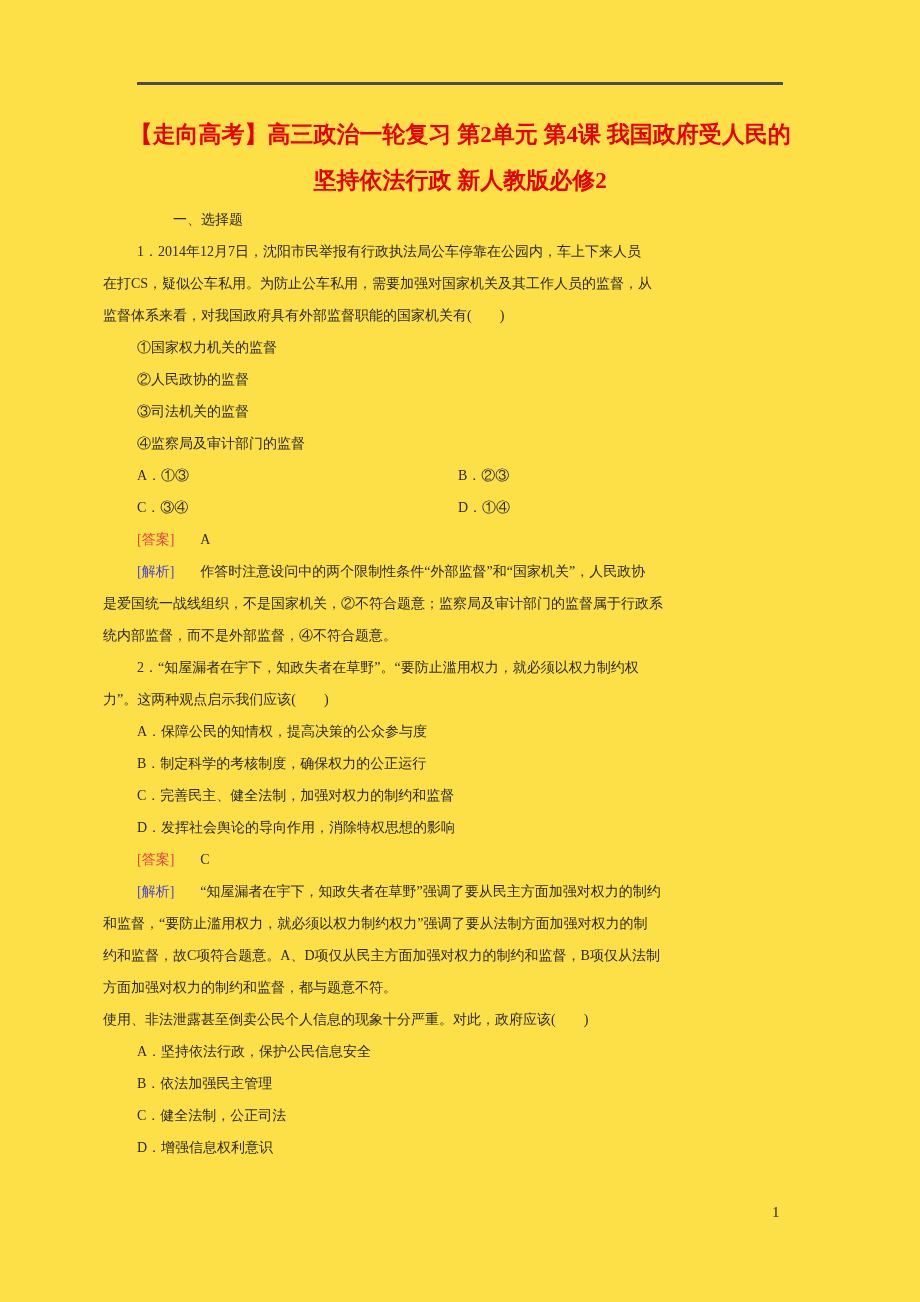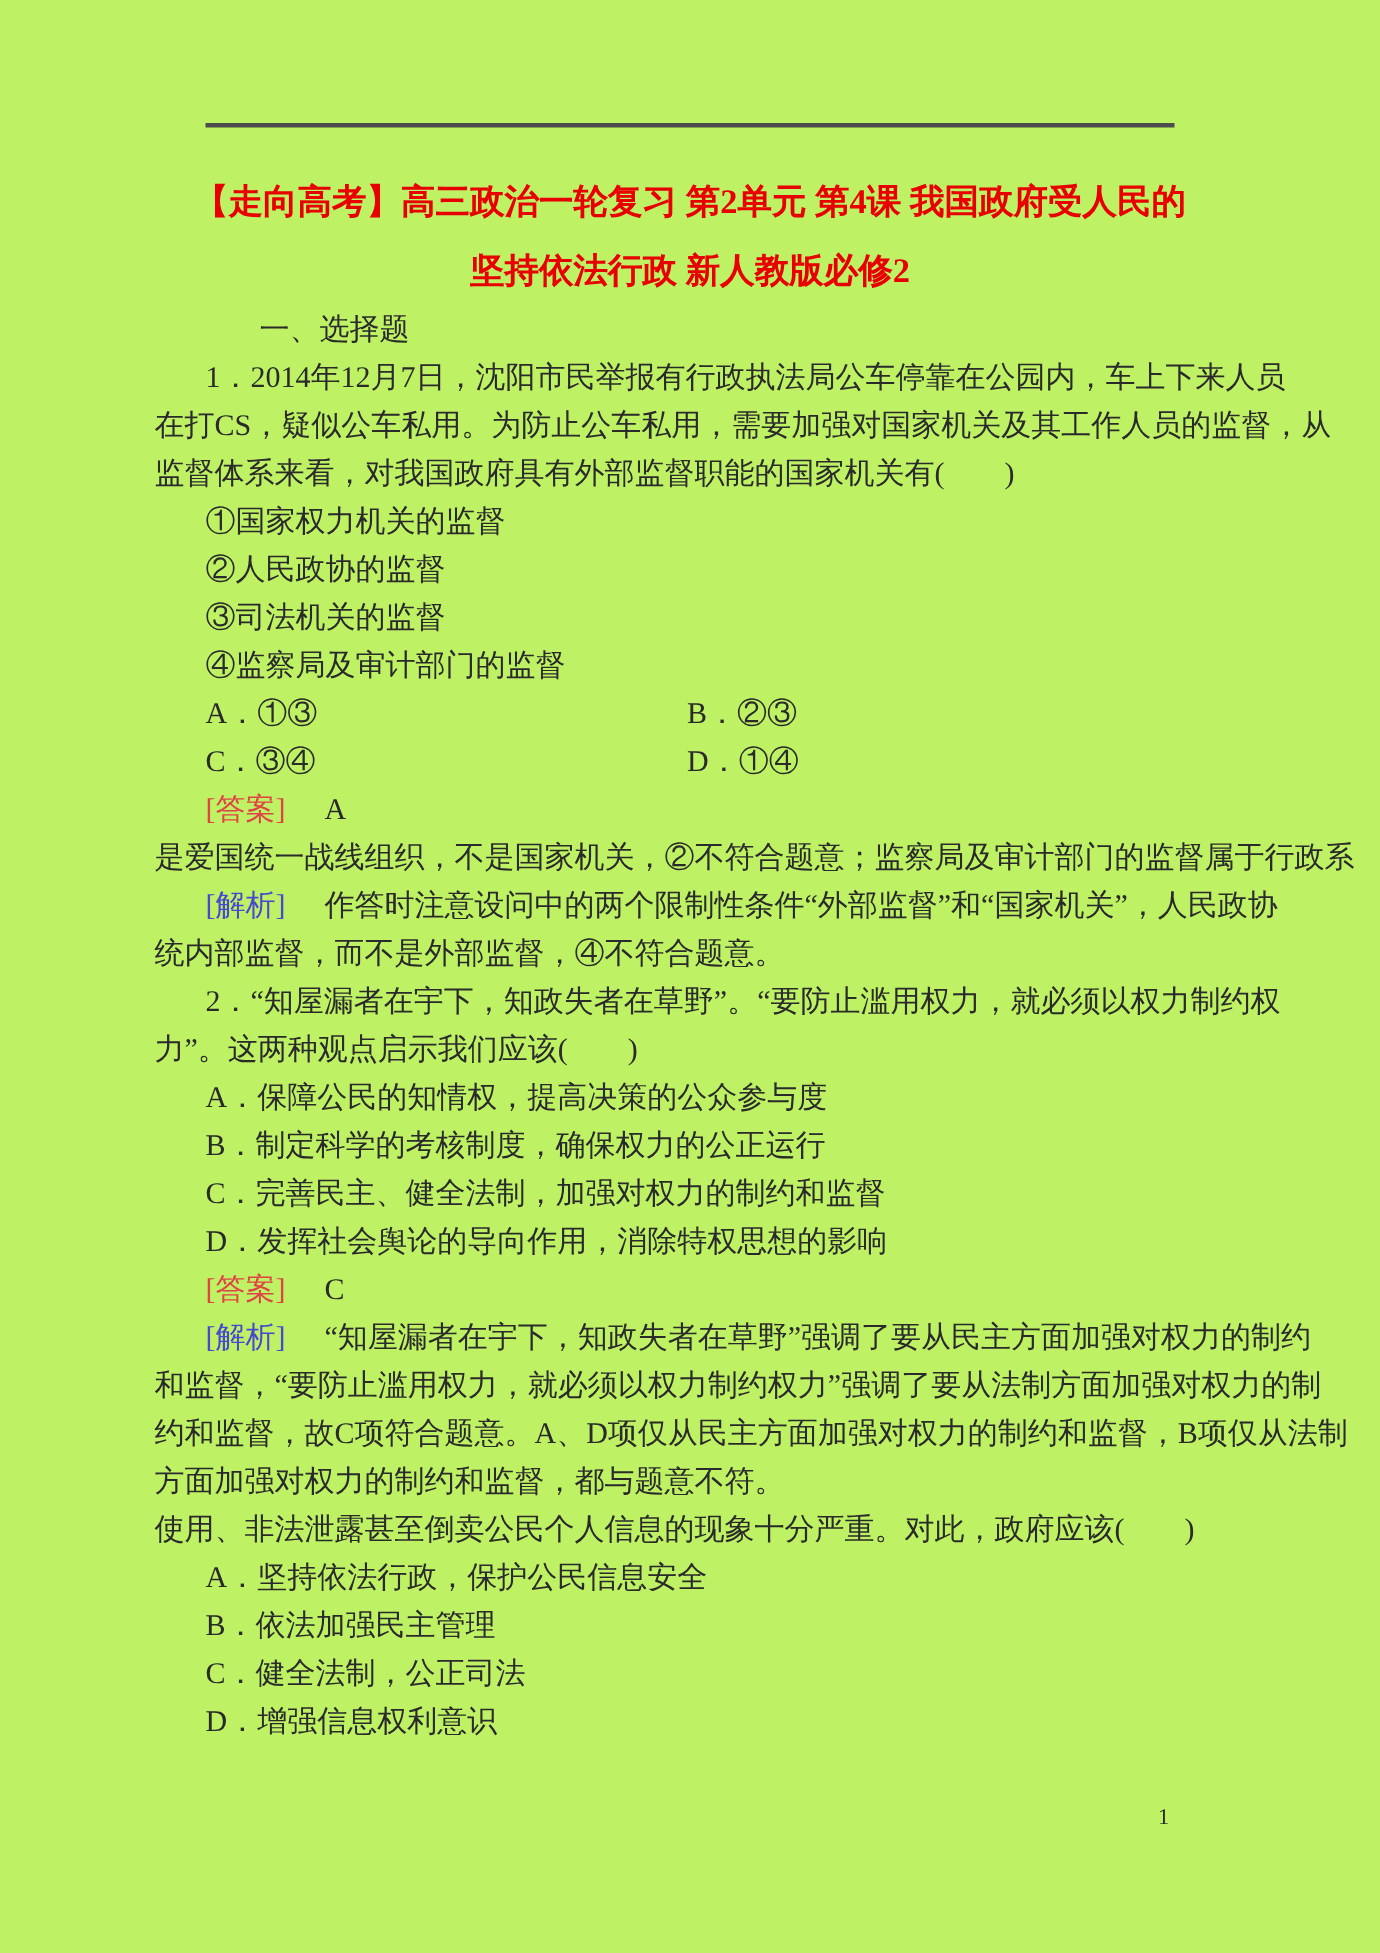--- a/index.html
+++ b/index.html
@@ -6,42 +6,42 @@
     --title-red:#e80000;
     --answer-red:#e04545;
     --analysis-blue:#4848d0;
     --text:#2a2a2a;
     --rule:#4d4d4d;
   }
   html,body{margin:0;padding:0;background:#ffffff;}
   .page{
     position:relative;
     width:920px;height:1302px;
-    background:#bef264;
+    background:#fde047;
     font-family:"Liberation Serif","DejaVu Serif",serif;
     color:var(--text);
     overflow:hidden;
   }
   .top-rule{
     position:absolute;left:137px;top:82px;width:646px;height:3px;
     background:var(--rule);
   }
   .content{
     position:absolute;left:103px;top:112px;width:714px;
   }
   .title-line{
     text-align:center;
     color:var(--title-red);
     font-weight:bold;
     font-size:23px;
     line-height:46px;
     white-space:nowrap;
   }
   .line{
-    font-size:20px;
+    font-size:14px;
     line-height:32px;
     white-space:nowrap;
   }
   .heading{padding-left:70px;}
   .ind1{padding-left:34px;}
   .cell-left{display:inline-block;width:321px;}
   .ans-label{color:var(--answer-red);}
   .ana-label{color:var(--analysis-blue);}
   .after-label{margin-left:26px;}
   .page-number{
@@ -70,24 +70,24 @@
     <div class="line ind1">④监察局及审计部门的监督</div>
     <div class="line ind1">
       <span class="cell-left">A．①③</span><span>B．②③</span>
     </div>
     <div class="line ind1">
       <span class="cell-left">C．③④</span><span>D．①④</span>
     </div>
     <div class="line ind1">
       <span class="ans-label">[答案]</span><span class="after-label">A</span>
     </div>
-    <div class="line">是爱国统一战线组织，不是国家机关，②不符合题意；监察局及审计部门的监督属于行政系</div>
     <div class="line ind1">
       <span class="ana-label">[解析]</span><span class="after-label">作答时注意设问中的两个限制性条件“外部监督”和“国家机关”，人民政协</span>
     </div>
+    <div class="line">是爱国统一战线组织，不是国家机关，②不符合题意；监察局及审计部门的监督属于行政系</div>
     <div class="line">统内部监督，而不是外部监督，④不符合题意。</div>
 
     <div class="line ind1">2．“知屋漏者在宇下，知政失者在草野”。“要防止滥用权力，就必须以权力制约权</div>
     <div class="line">力”。这两种观点启示我们应该(　　)</div>
     <div class="line ind1">A．保障公民的知情权，提高决策的公众参与度</div>
     <div class="line ind1">B．制定科学的考核制度，确保权力的公正运行</div>
     <div class="line ind1">C．完善民主、健全法制，加强对权力的制约和监督</div>
     <div class="line ind1">D．发挥社会舆论的导向作用，消除特权思想的影响</div>
     <div class="line ind1">
       <span class="ans-label">[答案]</span><span class="after-label">C</span>

